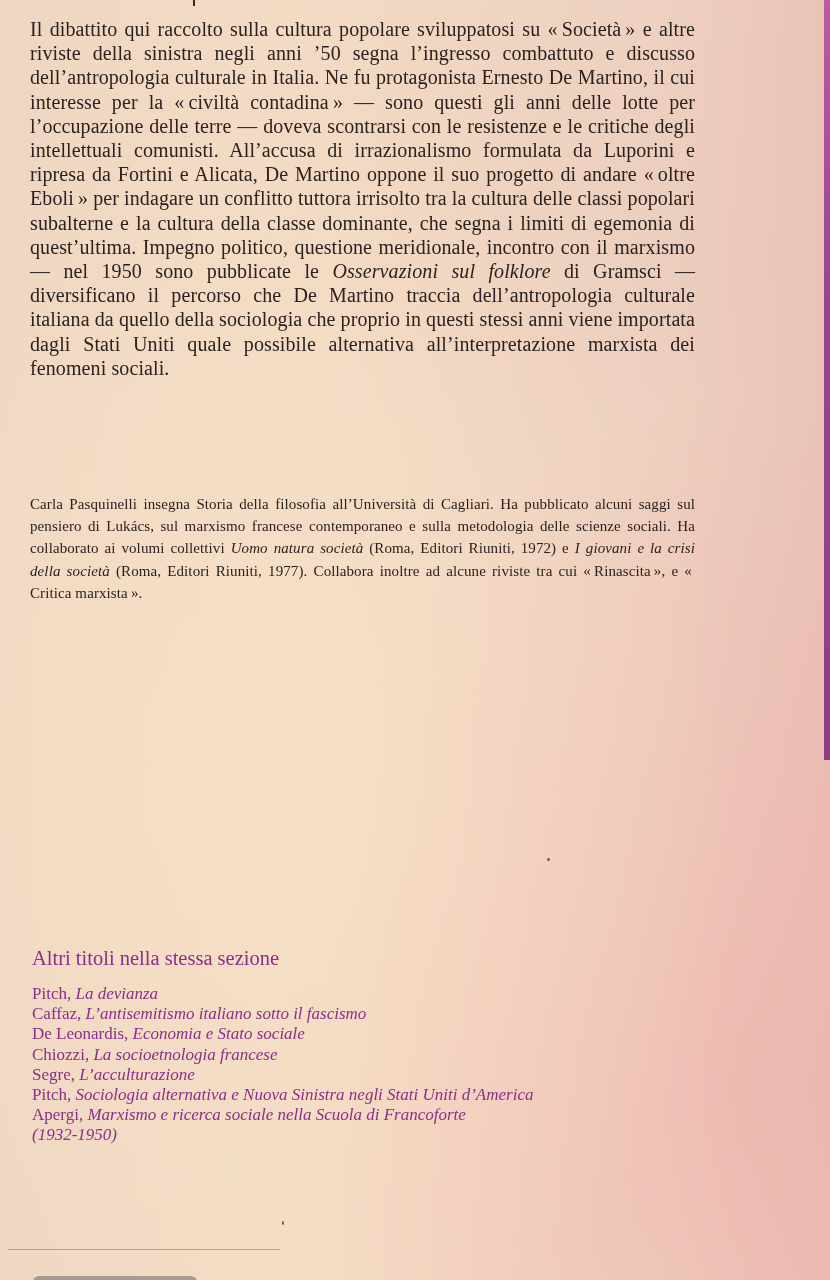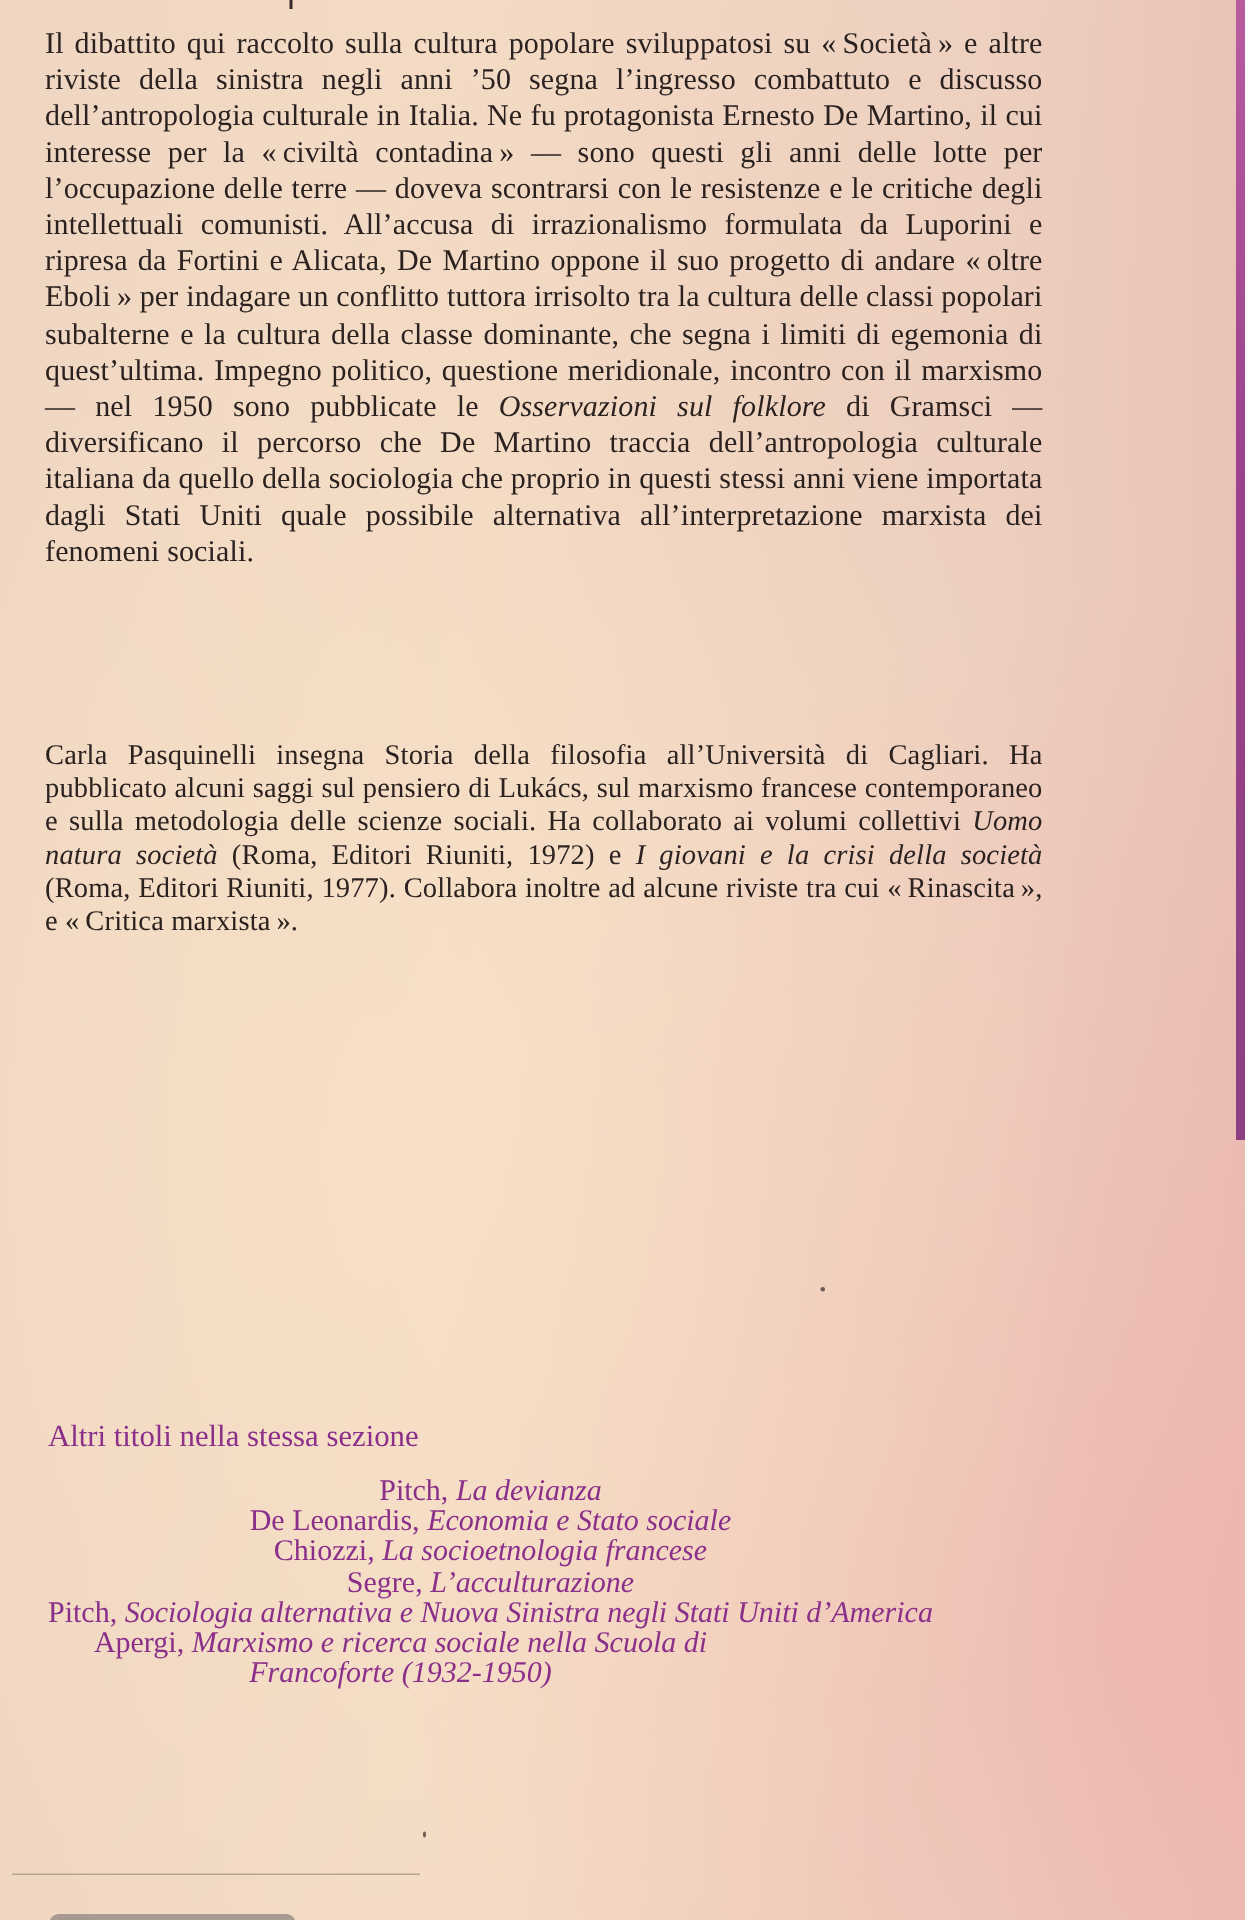--- a/index.html
+++ b/index.html
@@ -52,42 +52,41 @@
     letter-spacing: 0.1px;
   }
   .text-block p {
     margin: 0;
   }
   .intro {
     top: 17px;
   }
   .bio {
     top: 493px;
-    font-size: 19px;
+    font-size: 15px;
     line-height: 22.2px;
   }
   .other-titles {
     position: absolute;
     left: 32px;
     top: 947px;
     color: #8a2f8a;
     font-family: "Liberation Serif", "DejaVu Serif", serif;
   }
   .other-titles-heading {
     font-size: 20.5px;
     margin: 0 0 14px 0;
     font-weight: normal;
   }
   .title-list {
     list-style: none;
     margin: 0;
     padding: 0;
-    font-size: 20px;
+    font-size: 17px;
     line-height: 20.2px;
-    text-align: center;
   }
   .title-list li {
     margin: 0;
     padding: 0;
   }
   .title-list .work {
     font-style: italic;
   }
   .bottom-line {
     position: absolute;
@@ -130,20 +129,21 @@
 <div class="text-block bio">
   <p>
     <span>Carla Pasquinelli insegna Storia della filosofia all’Università di Cagliari. Ha pubblicato alcuni saggi sul pensiero di Lukács, sul marxismo francese contemporaneo e sulla metodologia delle scienze sociali. Ha collaborato ai volumi collettivi </span><em>Uomo natura società</em><span> (Roma, Editori Riuniti, 1972) e </span><em>I giovani e la crisi della società</em><span> (Roma, Editori Riuniti, 1977). Collabora inoltre ad alcune riviste tra cui « Rinascita », e « Critica marxista ».</span>
   </p>
 </div>
 
 <div class="other-titles">
   <h2 class="other-titles-heading">Altri titoli nella stessa sezione</h2>
   <ul class="title-list">
     <li><span>Pitch, </span><span class="work">La devianza</span></li>
+    <li><span>Caffaz, </span><span class="work">L’antisemitismo italiano sotto il fascismo</span></li>
     <li><span>De Leonardis, </span><span class="work">Economia e Stato sociale</span></li>
     <li><span>Chiozzi, </span><span class="work">La socioetnologia francese</span></li>
     <li><span>Segre, </span><span class="work">L’acculturazione</span></li>
     <li><span>Pitch, </span><span class="work">Sociologia alternativa e Nuova Sinistra negli Stati Uniti d’America</span></li>
     <li style="width:470px;"><span>Apergi, </span><span class="work">Marxismo e ricerca sociale nella Scuola di Francoforte (1932-1950)</span></li>
   </ul>
 </div>
 
 <div class="smudge" style="left:547px; top:858px;"></div>
 <div class="smudge" style="left:282px; top:1221px; width:2px; height:4px;"></div>

